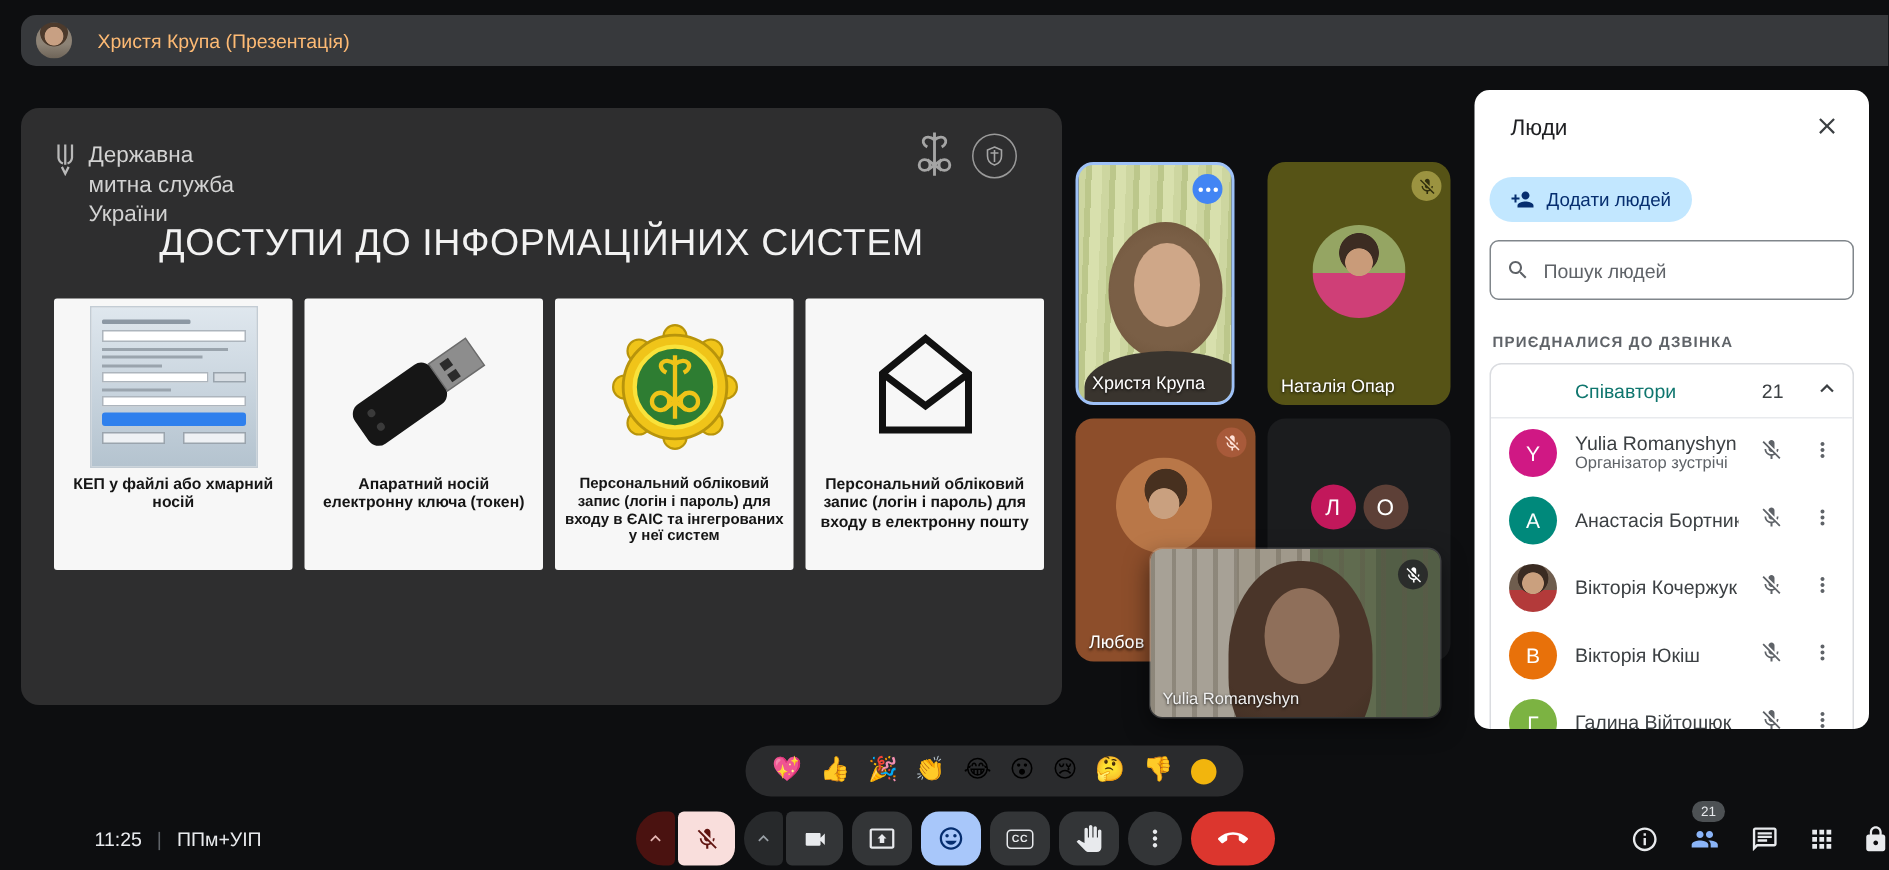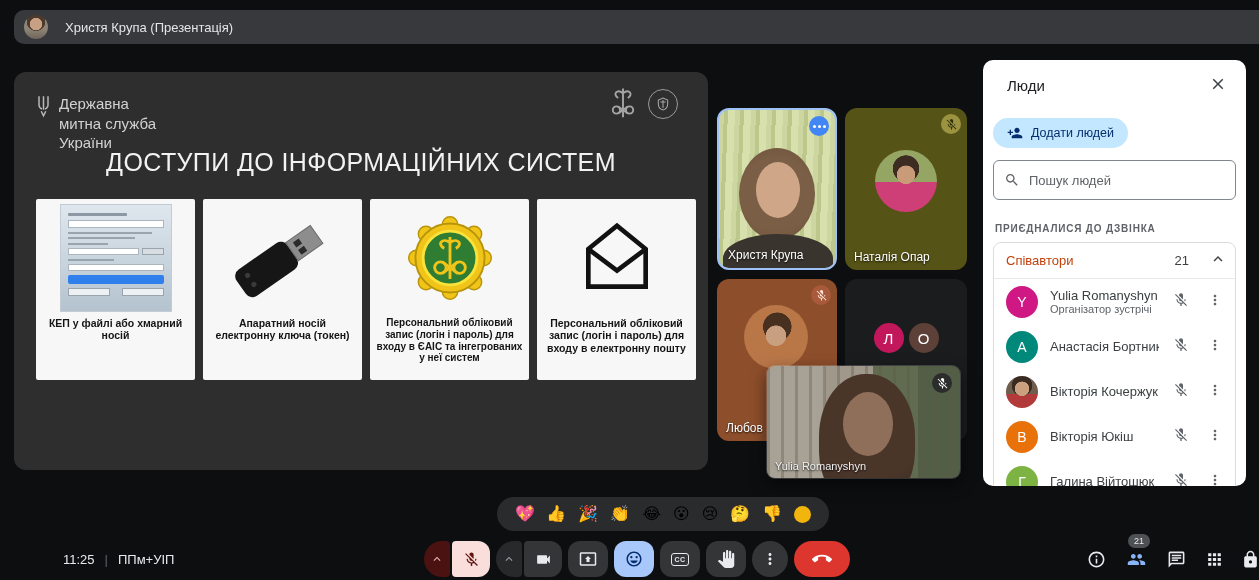--- a/index.html
+++ b/index.html
@@ -7,21 +7,21 @@
   body { background:#0d0e10; font-family:"Liberation Sans","DejaVu Sans",sans-serif; position:relative; }
   #stage { position:absolute; inset:0; }
 
   
   .banner { position:absolute; left:14px; top:10px; right:0; height:34px;
     background:#37393c; border-radius:10px 0 0 10px; display:flex; align-items:center; }
   .banner-avatar { width:24px; height:24px; border-radius:50%; margin-left:10px;
     background: radial-gradient(circle at 50% 38%, #c8a083 0 6px, transparent 6.5px),
                 radial-gradient(circle at 50% 28%, #4c3a2c 0 9px, transparent 9.5px),
                 linear-gradient(180deg,#8d8376 0 60%, #6e6458); }
-  .banner-title { color:#e5e5e5; font-size:13px; margin-left:17px; }
+  .banner-title { color:#fdba74; font-size:13px; margin-left:17px; }
 
   
   .slide { position:absolute; left:14px; top:72px; width:694px; height:398px;
     background:#2e2e2f; border-radius:12px; overflow:hidden; }
   .slide-org { position:absolute; left:22px; top:22px; display:flex; gap:8px; align-items:flex-start; }
   .trident { width:15px; height:24px; color:#b9b9b9; }
   .org-text { color:#d2d2d2; font-size:15px; line-height:1.3; }
   .slide-logos { position:absolute; right:30px; top:14px; display:flex; gap:10px; align-items:center; }
   .logo-caduceus { width:30px; height:36px; color:#a5a5a5; }
   .logo-round { width:30px; height:30px; border:1.5px solid #9a9a9a; border-radius:50%;
@@ -56,21 +56,21 @@
   .sw-circle { width:88px; height:88px; border-radius:50%; background:#e8e8eb;
     display:flex; align-items:center; justify-content:center; }
   .sw-square { width:64px; height:64px; background:#fff; border:3px solid #1e3f97;
     display:flex; flex-direction:column; align-items:center; justify-content:center; }
   .sw-square span { color:#1e3f97; font-size:13.5px; font-weight:800; letter-spacing:.5px; line-height:1.2; }
 
   
   .tile { position:absolute; border-radius:12px; overflow:hidden; }
   .tile-name { position:absolute; left:9px; bottom:6px; color:#fff; font-size:12px;
     text-shadow:0 1px 2px rgba(0,0,0,.85); white-space:nowrap; }
-  .tile1 { left:717px; top:108px; width:120px; height:162px; border:2px solid #9ec1f7;
+  .tile1 { left:717px; top:108px; width:106px; height:162px; border:2px solid #9ec1f7;
     background:repeating-linear-gradient(92deg,#cdd6a0 0 5px,#bcc78b 5px 9px,#d8e0ad 9px 16px); }
   .t1-hair { position:absolute; left:20px; top:38px; width:76px; height:92px; border-radius:50%;
     background:radial-gradient(circle,#7a5f46 0 60%,#6b5138 100%); }
   .t1-face { position:absolute; left:37px; top:52px; width:44px; height:56px; border-radius:50%;
     background:#cfa788; }
   .t1-body { position:absolute; left:4px; bottom:-14px; width:110px; height:48px; border-radius:50% 50% 0 0;
     background:#39342e; }
   .audio-badge { position:absolute; top:6px; right:6px; width:20px; height:20px; border-radius:50%;
     background:#4285f4; display:flex; align-items:center; justify-content:center; gap:2px; }
   .audio-badge i { width:3px; height:3px; border-radius:50%; background:#fff; }
@@ -128,21 +128,21 @@
   .search-box svg { width:16px; height:16px; color:#5f6368; flex:none; }
   .search-box input { border:none; outline:none; font-size:13px; color:#3c4043; width:100%;
     font-family:inherit; background:transparent; }
   .search-box input::placeholder { color:#5f6368; }
   .joined-label { position:absolute; left:12px; top:163px; font-size:10px; font-weight:600;
     color:#5f6368; letter-spacing:.8px; }
   .roster { position:absolute; left:10px; top:182px; width:243px;
     border:1px solid #dadce0; border-radius:8px; }
   .roster-head { height:36px; display:flex; align-items:center; padding:0 6px 0 12px;
     border-bottom:1px solid #e8eaed; }
-  .roster-head .rh-label { font-size:13px; color:#c2410c; font-weight:500; flex:1; }
+  .roster-head .rh-label { font-size:13px; color:#0f766e; font-weight:500; flex:1;margin-left:44px; }
   .roster-head .rh-count { font-size:13px; color:#3c4043; margin-right:18px; }
   .rh-chevron { background:none; border:none; color:#3c4043; width:22px; height:22px; cursor:pointer; }
   .rh-chevron svg { width:18px; height:18px; }
   .p-row { height:45px; display:flex; align-items:center; padding:0 10px 0 12px; gap:12px; }
   .p-avatar { width:32px; height:32px; border-radius:50%; color:#fff; font-size:14px; font-weight:500;
     display:flex; align-items:center; justify-content:center; flex:none; }
   .p-avatar.photo { background: radial-gradient(circle at 50% 40%, #caa07e 0 7px, transparent 7.5px),
                 radial-gradient(circle at 50% 30%, #3a2b22 0 10px, transparent 10.5px),
                 linear-gradient(180deg,#6f5d4e 0 55%, #b33a3a 55%); }
   .p-texts { flex:1; min-width:0; }

